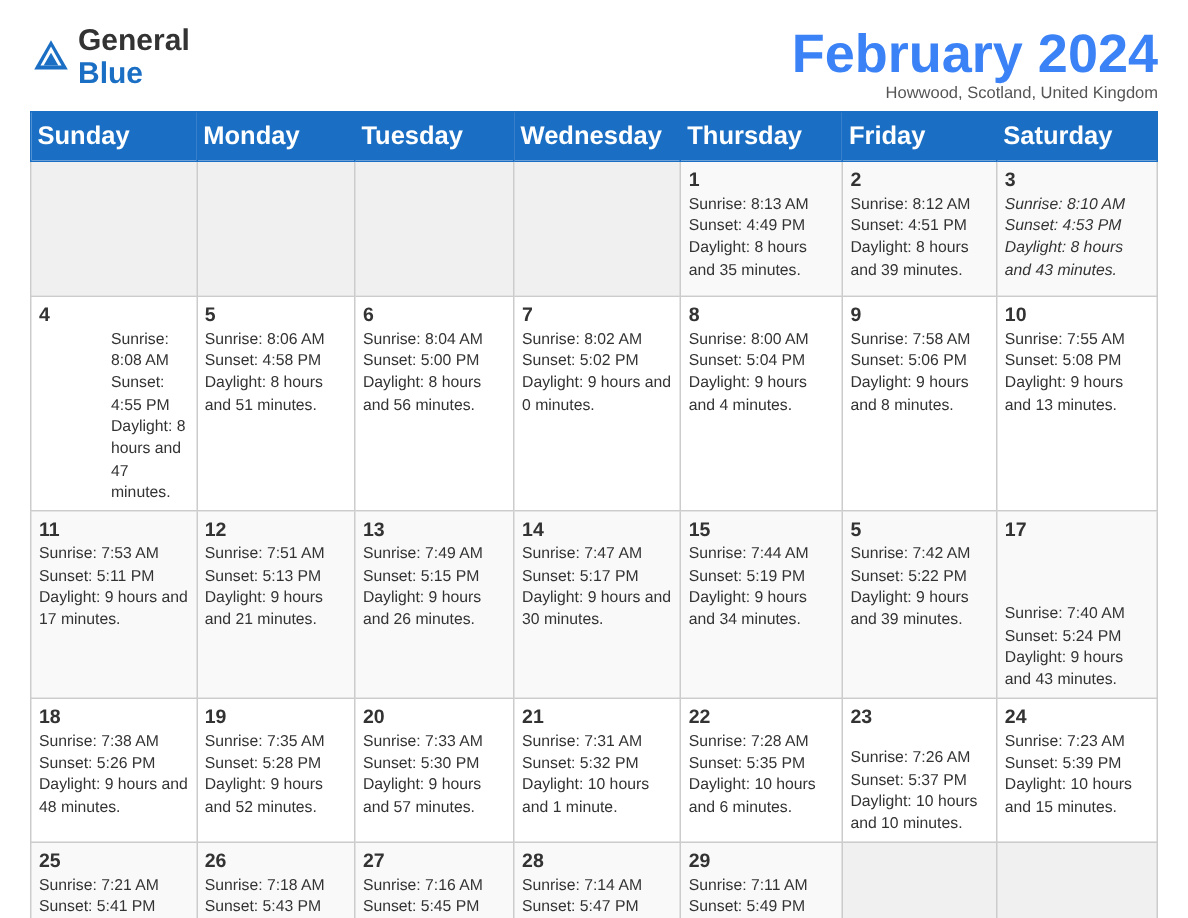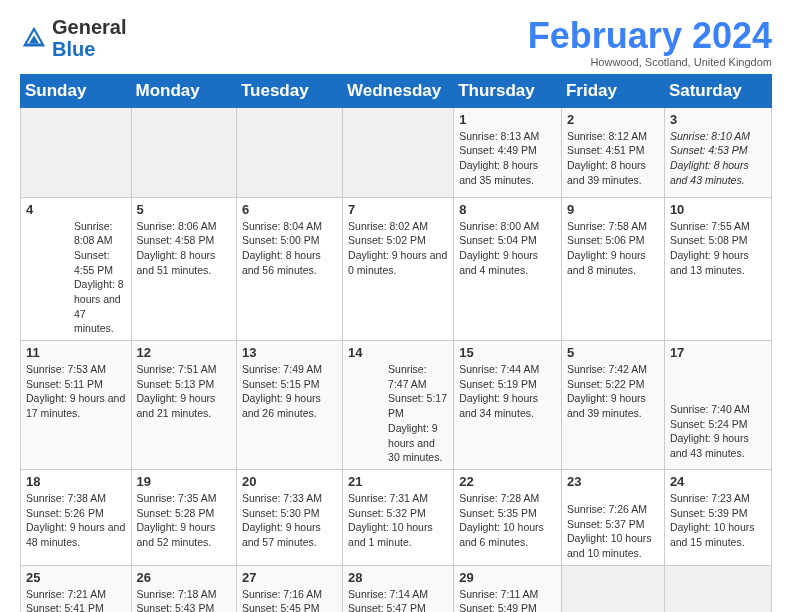--- a/index.html
+++ b/index.html
@@ -206,21 +206,21 @@
 Daylight: 9 hours and 21 minutes.</div>
         </td>
         <td>
           <span class="day-number">13</span>
           <div class="day-info" style="white-space: pre-line;">Sunrise: 7:49 AM
 Sunset: 5:15 PM
 Daylight: 9 hours and 26 minutes.</div>
         </td>
         <td>
           <span class="day-number">14</span>
-          <div class="day-info" style="white-space: pre-line; margin-left: 40px;">Sunrise: 7:47 AM
+          <div class="day-info" style="white-space: pre-line;">Sunrise: 7:47 AM
 Sunset: 5:17 PM
 Daylight: 9 hours and 30 minutes.</div>
         </td>
         <td>
           <span class="day-number">15</span>
           <div class="day-info" style="white-space: pre-line;">Sunrise: 7:44 AM
 Sunset: 5:19 PM
 Daylight: 9 hours and 34 minutes.</div>
         </td>
         <td>

